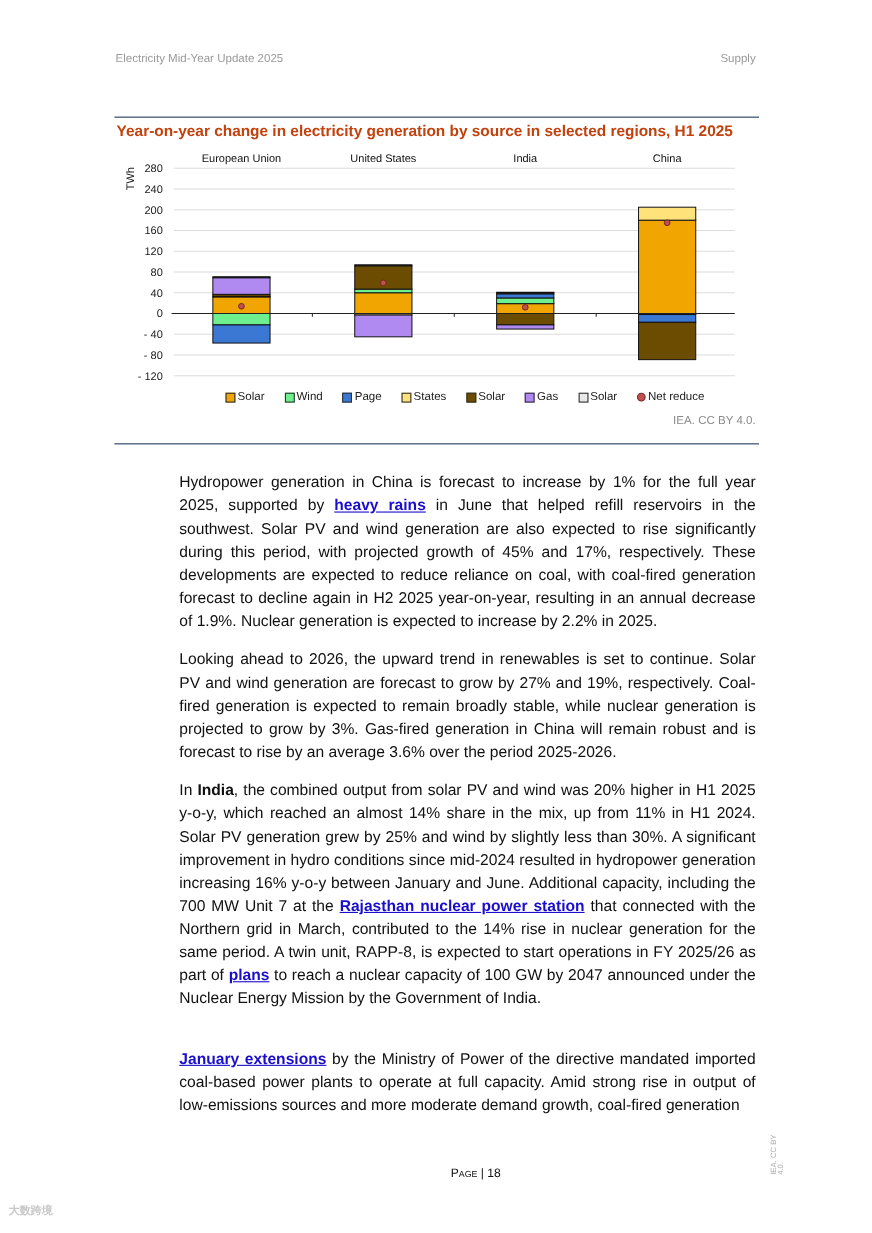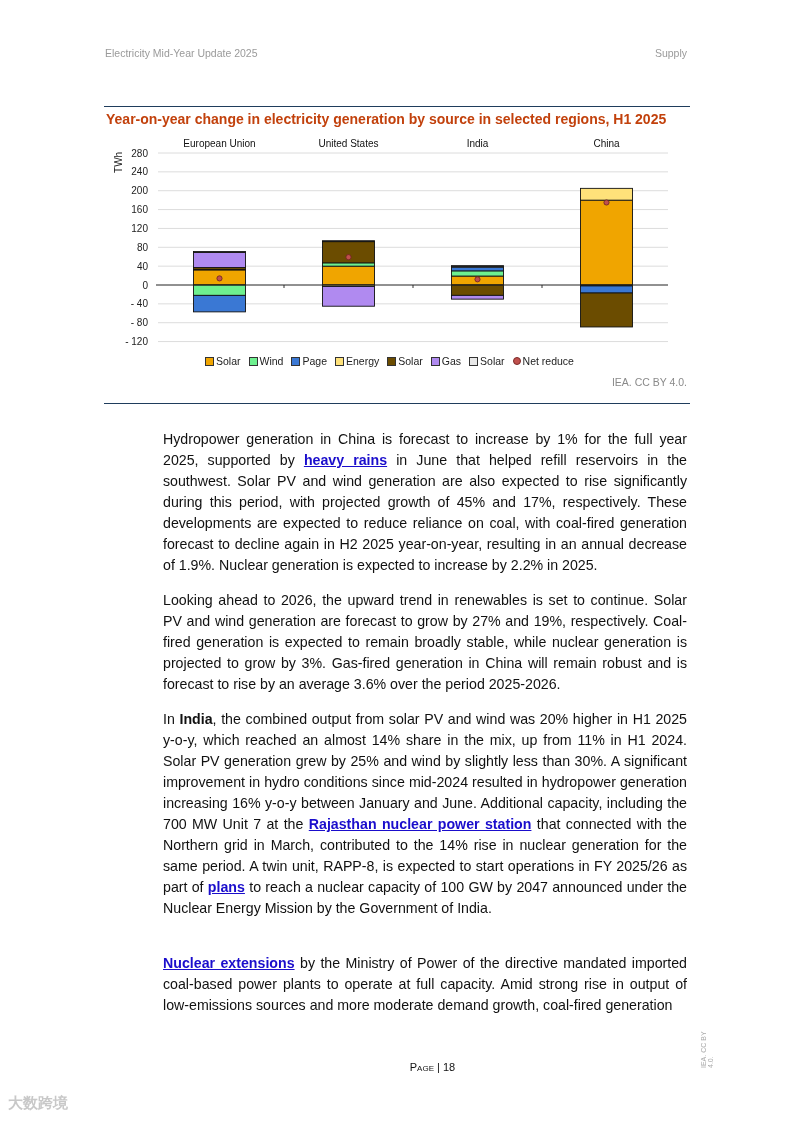--- a/index.html
+++ b/index.html
@@ -3,32 +3,32 @@
 <meta charset="utf-8">
 <style>
   html, body { margin: 0; padding: 0; background: #ffffff; }
   body { width: 793px; height: 1121px; position: relative; overflow: hidden; font-family: "Liberation Sans", sans-serif; color: #111; }
   .hdr { position: absolute; top: 47px; font-size: 10.5px; color: #9a9a9a; }
   .hdr.left { left: 105px; }
   .hdr.right { right: 106px; }
   .rule { position: absolute; left: 104px; width: 586px; height: 1px; background: #1f3d5c; }
   .chart-title { position: absolute; left: 106px; top: 111px; font-size: 14px; font-weight: bold; color: #c2410c; }
   #chart { position: absolute; left: 100px; top: 135px; width: 600px; height: 240px; }
-  .legend { position: absolute; left: 205px; top: 355px; font-size: 10.5px; color: #222; display: flex; gap: 8px; align-items: center; justify-content: space-between; }
+  .legend { position: absolute; left: 205px; top: 355px; font-size: 10.5px; color: #222; display: flex; gap: 18px; align-items: center; justify-content: space-between; }
   .legend .item { display: flex; align-items: center; gap: 2px; }
   .legend .sw { display: inline-block; width: 7px; height: 7px; border: 1px solid #333; }
   .legend .dot { display: inline-block; width: 6px; height: 6px; border-radius: 50%; background: #c0504d; border: 1px solid #7a2a28; }
   .credit { position: absolute; right: 106px; top: 376px; font-size: 10.5px; color: #8a8a8a; }
   .body-text { position: absolute; left: 163px; width: 524px; font-size: 14.2px; line-height: 21px; text-align: justify; color: #111; }
   .body-text p { margin: 0; }
   a.lnk { color: #1a0dcc; text-decoration: underline; font-weight: bold; }
   .footer { position: absolute; top: 1061px; left: 0; width: 793px; text-align: center; font-size: 11px; color: #111; padding-left: 36px; }
   .footer .sc { font-variant: small-caps; }
   .side-credit { position: absolute; left: 700px; top: 1018px; width: 14px; height: 50px; font-size: 7px; color: #aaa; writing-mode: vertical-rl; transform: rotate(180deg); }
-  .watermark { position: absolute; left: 8px; top: 1094px; font-size: 15px; color: #c8c8c8; font-weight: bold; }
+  .watermark { position: absolute; left: 8px; top: 1094px; font-size: 10px; color: #c8c8c8; font-weight: bold; }
 </style>
 </head>
 <body>
 
 <div class="hdr left">Electricity Mid-Year Update 2025</div>
 <div class="hdr right">Supply</div>
 
 <div class="rule" style="top:106px"></div>
 <div class="chart-title">Year-on-year change in electricity generation by source in selected regions, H1 2025</div>
 
@@ -102,21 +102,21 @@
     <span class="item">
       <span class="sw" style="background: rgb(110, 240, 143);"></span>
       <span>Wind</span>
     </span>
     <span class="item">
       <span class="sw" style="background: rgb(58, 120, 212);"></span>
       <span>Page</span>
     </span>
     <span class="item">
       <span class="sw" style="background: rgb(255, 226, 122);"></span>
-      <span>Energy</span>
+      <span>States</span>
     </span>
     <span class="item">
       <span class="sw" style="background: rgb(107, 76, 0);"></span>
       <span>Solar</span>
     </span>
     <span class="item">
       <span class="sw" style="background: rgb(176, 138, 240);"></span>
       <span>Gas</span>
     </span>
     <span class="item">
@@ -134,21 +134,21 @@
 <div class="body-text" style="top:429px">
     <p><span>Hydropower generation in China is forecast to increase by 1% for the full year 2025, supported by </span><a class="lnk" href="#">heavy rains</a><span> in June that helped refill reservoirs in the southwest. Solar PV and wind generation are also expected to rise significantly during this period, with projected growth of 45% and 17%, respectively. These developments are expected to reduce reliance on coal, with coal-fired generation forecast to decline again in H2 2025 year-on-year, resulting in an annual decrease of 1.9%. Nuclear generation is expected to increase by 2.2% in 2025.</span></p>
   </div>
 <div class="body-text" style="top:590px">
     <p><span>Looking ahead to 2026, the upward trend in renewables is set to continue. Solar PV and wind generation are forecast to grow by 27% and 19%, respectively. Coal-fired generation is expected to remain broadly stable, while nuclear generation is projected to grow by 3%. Gas-fired generation in China will remain robust and is forecast to rise by an average 3.6% over the period 2025-2026.</span></p>
   </div>
 <div class="body-text" style="top:709px">
     <p><span>In </span><b>India</b><span>, the combined output from solar PV and wind was 20% higher in H1 2025 y-o-y, which reached an almost 14% share in the mix, up from 11% in H1 2024. Solar PV generation grew by 25% and wind by slightly less than 30%. A significant improvement in hydro conditions since mid-2024 resulted in hydropower generation increasing 16% y-o-y between January and June. Additional capacity, including the 700 MW Unit 7 at the </span><a class="lnk" href="#">Rajasthan nuclear power station</a><span> that connected with the Northern grid in March, contributed to the 14% rise in nuclear generation for the same period. A twin unit, RAPP-8, is expected to start operations in FY 2025/26 as part of </span><a class="lnk" href="#">plans</a><span> to reach a nuclear capacity of 100 GW by 2047 announced under the Nuclear Energy Mission by the Government of India.</span></p>
   </div>
 <div class="body-text" style="top:953px">
-    <p><a class="lnk" href="#">Nuclear extensions</a><span> by the Ministry of Power of the directive mandated imported coal-based power plants to operate at full capacity. Amid strong rise in output of low-emissions sources and more moderate demand growth, coal-fired generation</span></p>
+    <p><a class="lnk" href="#">January extensions</a><span> by the Ministry of Power of the directive mandated imported coal-based power plants to operate at full capacity. Amid strong rise in output of low-emissions sources and more moderate demand growth, coal-fired generation</span></p>
   </div>
 
 <div class="footer">
   <span class="sc">Page</span>
   <span>|</span>
   <span>18</span>
 </div>
 <div class="side-credit">IEA. CC BY 4.0.</div>
 <div class="watermark">大数跨境</div>
 

